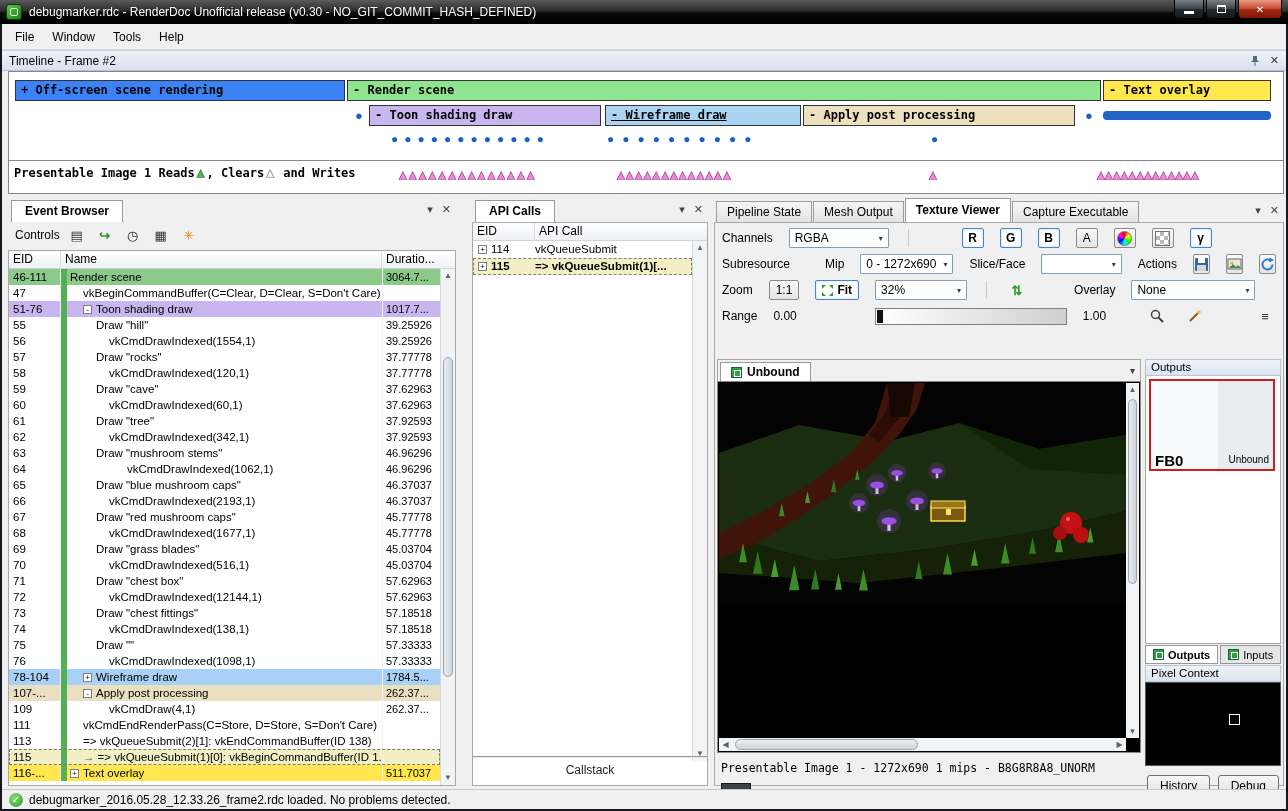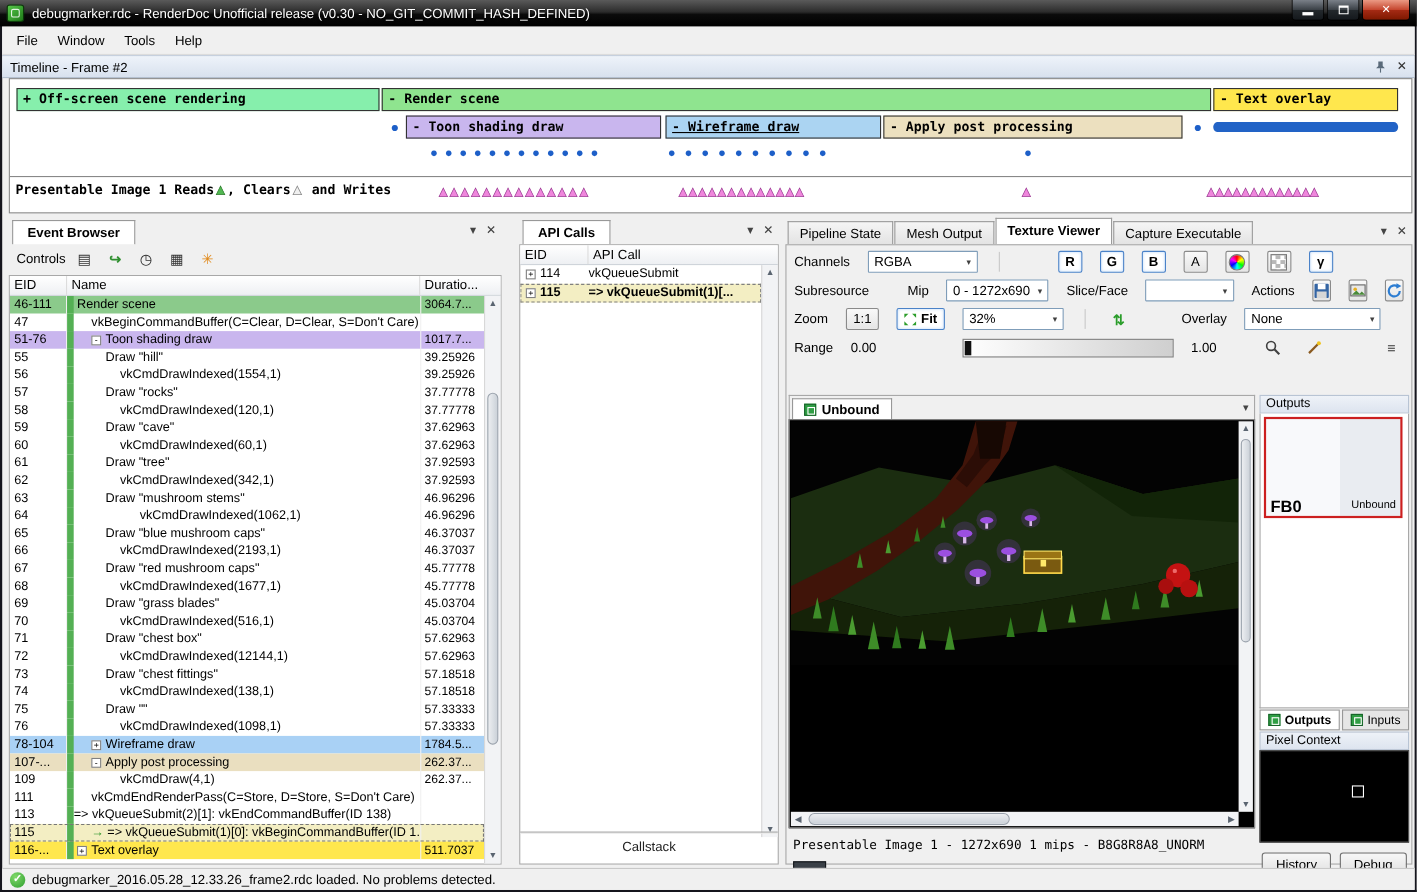--- a/index.html
+++ b/index.html
@@ -169,21 +169,21 @@
     <span class="dock-icons">
       <svg width="11" height="12">
           <path d="M4 1h4v4l2 2H2l2-2z" fill="#5a6a7a"></path>
           <rect x="5.5" y="7" width="1" height="4" fill="#5a6a7a"></rect>
         </svg>
       <span>✕</span>
     </span>
   </div>
   <div class="timeline-body">
     <div class="timeline-canvas">
-        <div class="tl-bar" style="left: 6px; width: 330px; top: 8px; background: #86efac;">+ Off-screen scene rendering</div>
+        <div class="tl-bar" style="left: 6px; width: 330px; top: 8px; background: #3b82f6;">+ Off-screen scene rendering</div>
         <div class="tl-bar" style="left: 338px; width: 754px; top: 8px; background: rgb(143, 228, 143);">- Render scene</div>
         <div class="tl-bar" style="left: 1094px; width: 168px; top: 8px; background: rgb(255, 231, 77);">- Text overlay</div>
         <div class="tl-bar" style="left: 360px; width: 232px; top: 33px; background: rgb(201, 182, 238);">- Toon shading draw</div>
         <div class="tl-bar" style="left: 596px; width: 196px; top: 33px; background: rgb(171, 212, 242); text-decoration: underline;">- Wireframe draw</div>
         <div class="tl-bar" style="left: 794px; width: 272px; top: 33px; background: rgb(236, 224, 191);">- Apply post processing</div>
         <div class="tl-dot" style="left: 346px; top: 37px;">●</div>
         <div class="tl-dot" style="left: 1076px; top: 37px;">●</div>
         <div class="tl-line" style="left: 1094px; width: 168px; top: 39px; background: rgb(34, 99, 198);"></div>
         <div class="tl-dots" style="left: 382px; top: 61px; letter-spacing: 6px;">●●●●●●●●●●●●</div>
         <div class="tl-dots" style="left: 598px; top: 61px; letter-spacing: 8px;">●●●●●●●●●●</div>
@@ -448,21 +448,21 @@
             <div class="ev-eid">111</div>
             <div class="ev-flow"></div>
             <div class="ev-name" style="padding-left: 16px;">
               <span>vkCmdEndRenderPass(C=Store, D=Store, S=Don't Care)</span>
             </div>
             <div class="ev-dur"></div>
           </div>
           <div class="ev-row">
             <div class="ev-eid">113</div>
             <div class="ev-flow"></div>
-            <div class="ev-name" style="padding-left: 0;">
+            <div class="ev-name" style="padding-left: 16px;">
               <span>=&gt; vkQueueSubmit(2)[1]: vkEndCommandBuffer(ID 138)</span>
             </div>
             <div class="ev-dur"></div>
           </div>
           <div class="ev-row c-current">
             <div class="ev-eid">115</div>
             <div class="ev-flow"></div>
             <div class="ev-name" style="padding-left: 16px;">
               <span class="cur-arrow">→</span>
               <span>=&gt; vkQueueSubmit(1)[0]: vkBeginCommandBuffer(ID 1...</span>

